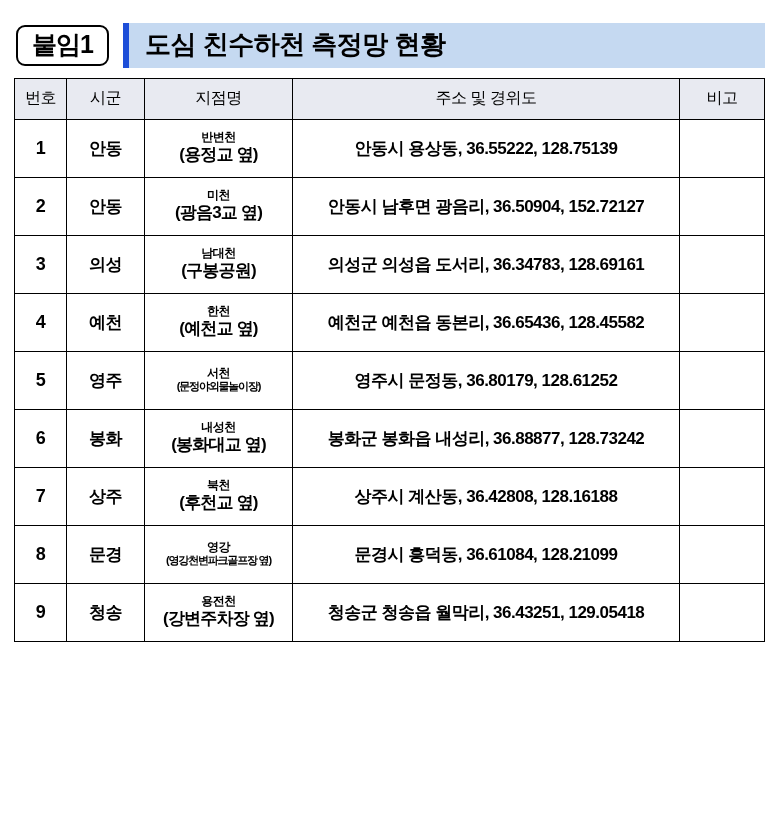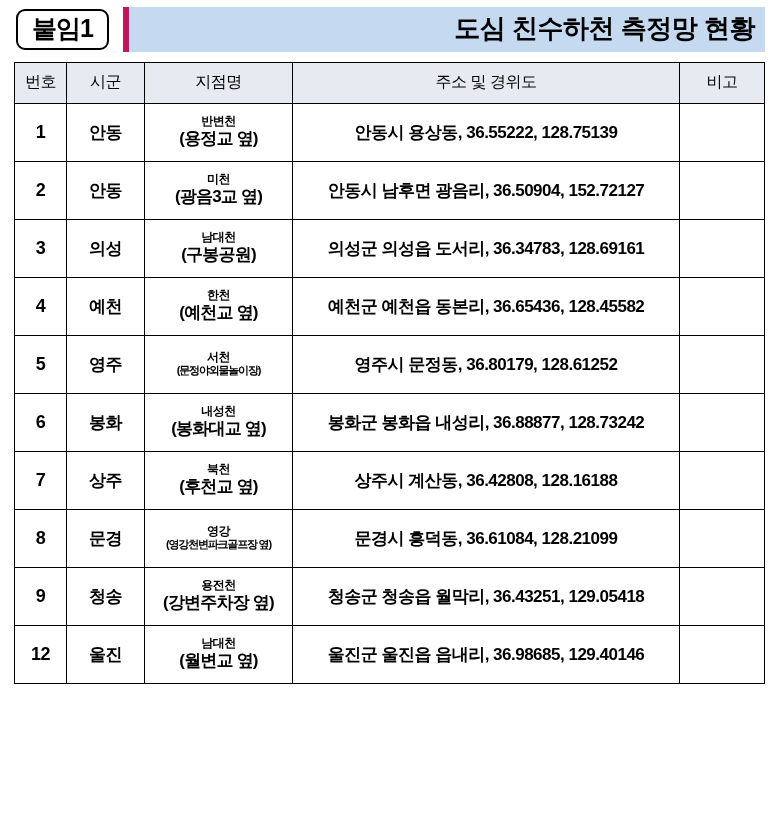--- a/index.html
+++ b/index.html
@@ -11,21 +11,21 @@
     width: 779px;
     height: 826px;
     font-family: "Liberation Sans", sans-serif;
     color: #000000;
   }
   .page {
     width: 779px;
     height: 826px;
     position: relative;
     box-sizing: border-box;
-    padding: 3px 14px 0 14px;
+    padding: 19px 14px 0 14px;
   }
   .header-row {
     display: flex;
     align-items: center;
     gap: 14px;
     margin: 4px 0 10px 2px;
   }
   .attach-badge {
     border: 2px solid #000;
     border-radius: 9px;
@@ -33,28 +33,27 @@
     font-size: 25px;
     font-weight: bold;
     letter-spacing: -1px;
     line-height: 1;
     background: #ffffff;
     white-space: nowrap;
   }
   .title-bar {
     flex: 1;
     background: #c5d9f1;
-    border-left: 6px solid #be185d;
+    border-left: 6px solid #1d4ed8;
     padding: 7px 10px 9px 16px;
     font-size: 26px;
     font-weight: bold;
     letter-spacing: -0.5px;
     line-height: 1.1;
     color: #000000;
-    text-align: right;
   }
   table.grid {
     width: 100%;
     border-collapse: collapse;
     table-layout: fixed;
     border: 1.5px solid #000;
   }
   table.grid th, table.grid td {
     border: 1px solid #000;
     text-align: center;
@@ -226,27 +225,17 @@
         <td>
           <div class="point-name">용전천</div>
           <div class="point-sub">(강변주차장 옆)</div>
         </td>
         <td class="col-addr">청송군 청송읍 월막리, 36.43251, 129.05418</td>
         <td class="col-note"></td>
       </tr>
 
 
 
-      <tr>
-        <td class="col-no">12</td>
-        <td class="col-city">울진</td>
-        <td>
-          <div class="point-name">남대천</div>
-          <div class="point-sub">(월변교 옆)</div>
-        </td>
-        <td class="col-addr">울진군 울진읍 읍내리, 36.98685, 129.40146</td>
-        <td class="col-note"></td>
-      </tr>
 
     </tbody>
   </table>
 
 </div>
 
 </body></html>

